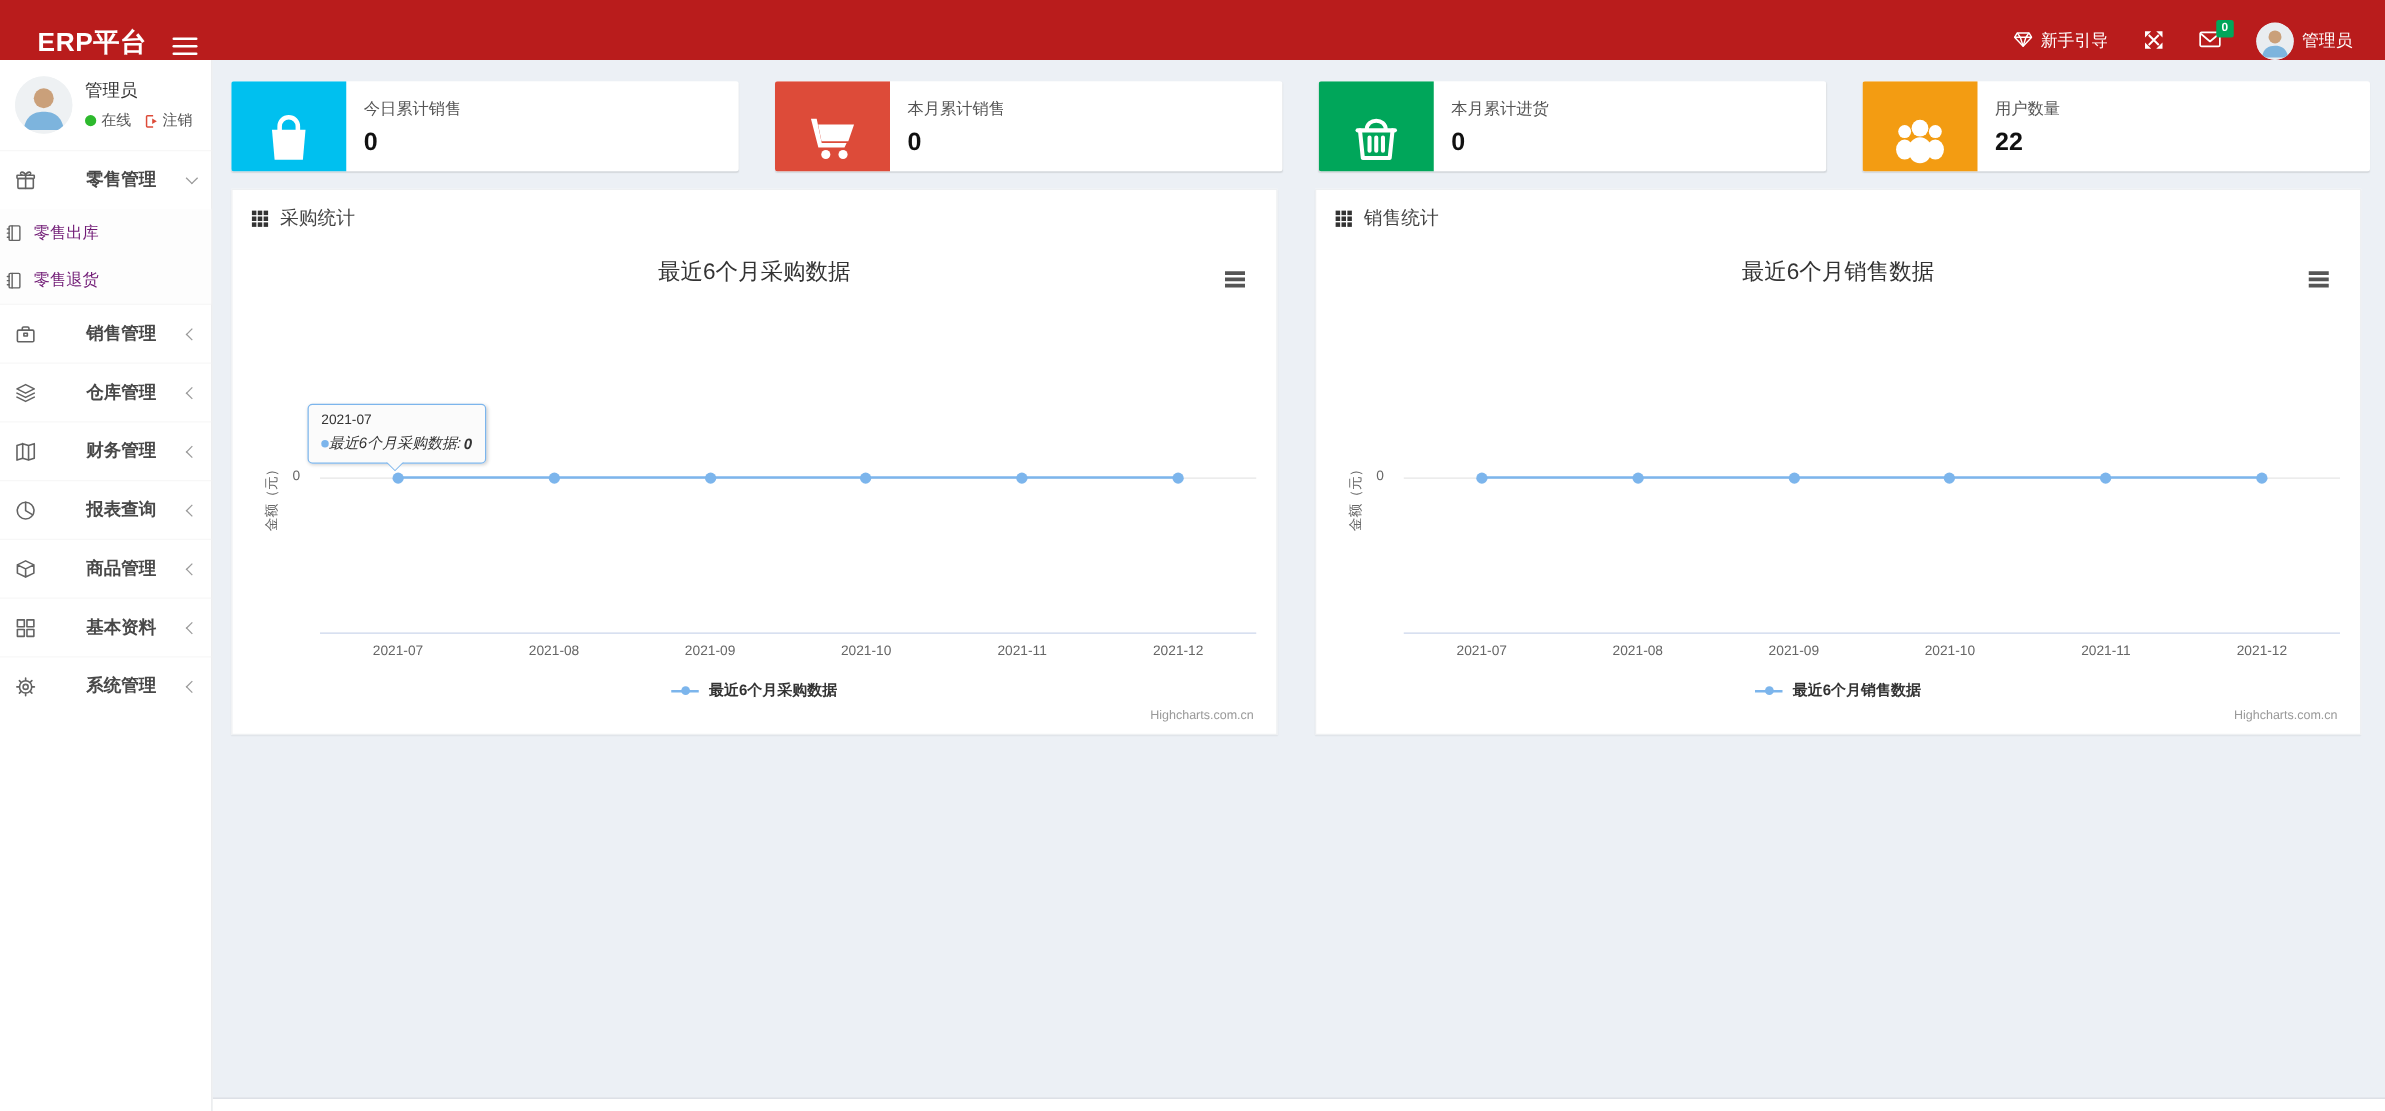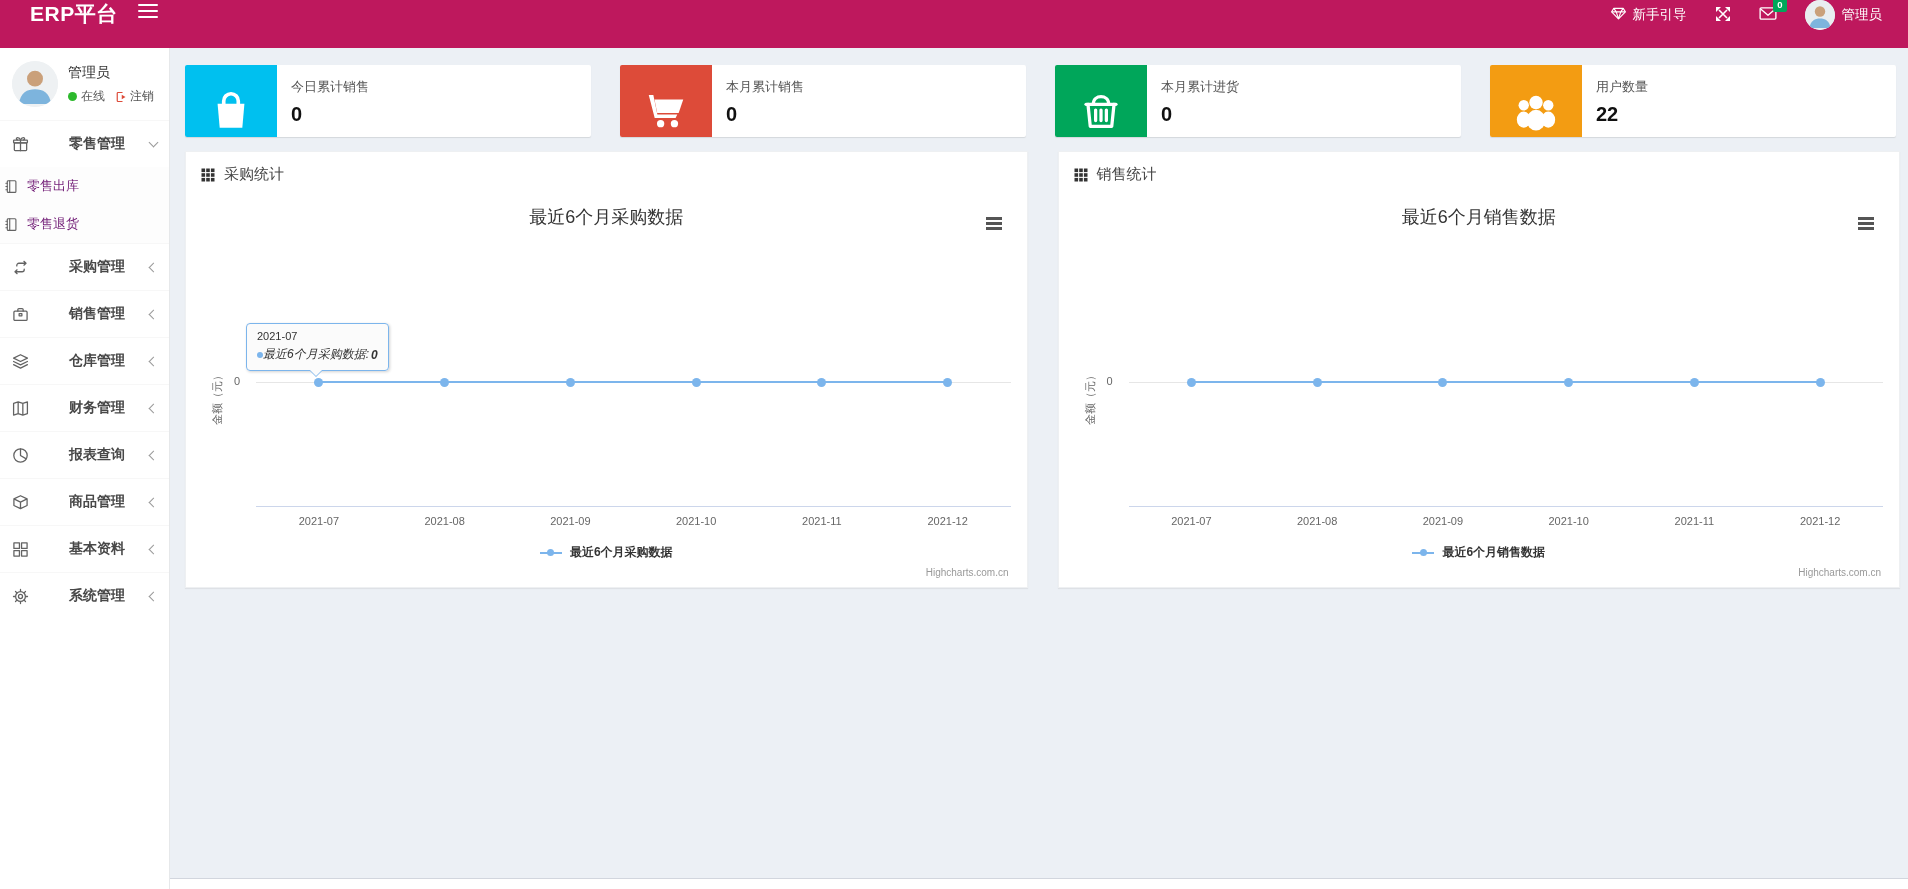--- a/index.html
+++ b/index.html
@@ -1,21 +1,21 @@
 <!DOCTYPE html>
 <html><head>
 <meta charset="utf-8">
 <style>
   * { margin:0; padding:0; box-sizing:border-box; }
   html,body { width:1908px; height:889px; }
   body { font-family:"Liberation Sans", sans-serif; font-size:13px; color:#444; background:#ecf0f5; overflow:hidden; }
   .app { position:relative; width:1908px; height:889px; }
 
   
-  .navbar { position:absolute; top:0; left:0; right:0; height:48px; background:#be185d; display:flex; align-items:flex-start; color:#fff; z-index:30; }
+  .navbar { position:absolute; top:0; left:0; right:0; height:48px; background:#b91c1c; display:flex; align-items:flex-end; color:#fff; z-index:30; }
   .brand { font-size:21px; font-weight:bold; letter-spacing:0.5px; padding-left:30px; cursor:pointer; }
   .nav-hamburger { margin-left:20px; width:20px; cursor:pointer; }
   .nav-hamburger i { display:block; height:2px; background:#fff; margin:4px 0; border-radius:1px; }
   .nav-spacer { flex:1; }
   .nav-right { display:flex; align-items:center; gap:28px; padding-right:26px; font-size:13.5px; }
   .nav-item { display:flex; align-items:center; gap:7px; cursor:pointer; }
   .msg-wrap { position:relative; cursor:pointer; }
   .msg-badge { position:absolute; top:-8px; right:-10px; background:#00a65a; color:#fff; font-size:9.5px; line-height:1; padding:2px 4px; border-radius:2px; font-weight:bold; }
   .avatar { width:30px; height:30px; border-radius:50%; background:#e9edf0; overflow:hidden; flex:0 0 auto; }
 
@@ -43,21 +43,21 @@
   .tab-strip { height:37px; border-bottom:1px solid #d9dee4; padding:7px 0 0 15px; }
   .tab { display:inline-flex; align-items:center; gap:7px; height:30px; padding:0 16px; background:#1e96e8; color:#fff; font-size:13px; border-radius:2px 2px 0 0; cursor:pointer; }
 
   .cards-row { display:flex; gap:29px; padding:17px 12px 0 15px; }
   .info-card { flex:1; height:72px; background:#fff; border-radius:2px; box-shadow:0 1px 1px rgba(0,0,0,.1); display:flex; overflow:hidden; }
   .card-icon { width:92px; height:92px; display:flex; align-items:center; justify-content:center; flex:0 0 auto; }
   .card-body { padding:13px 14px; }
   .card-label { font-size:13px; color:#555; }
   .card-value { font-size:20px; font-weight:bold; color:#111; margin-top:7px; }
 
-  .panels-row { display:flex; gap:30px; padding:14px 8px 0 15px; }
+  .panels-row { display:flex; gap:30px; padding:14px 19px 0 15px; }
   .panel { flex:1; height:437px; background:#fff; border:1px solid #eef0f2; box-shadow:0 1px 1px rgba(0,0,0,.06); display:flex; flex-direction:column; }
   .panel-header { display:flex; align-items:center; gap:9px; padding:13px 15px 9px 15px; font-size:15px; color:#444; }
   .chart { position:relative; flex:1; }
   .chart-title { text-align:center; font-size:18px; color:#333; padding-top:12px; }
   .chart-menu { position:absolute; top:24px; right:25px; width:16px; cursor:pointer; }
   .chart-menu i { display:block; height:3px; background:#555; margin-bottom:2px; }
   .plot { position:absolute; left:70px; right:16px; top:60px; height:254px; }
   .gridline { position:absolute; left:0; right:0; top:129px; height:1px; background:#e6e6e6; }
   .series-line { position:absolute; left:8.333%; right:8.333%; top:128px; height:2px; background:#7cb5ec; border-radius:2px; }
   .markers { position:absolute; left:0; right:0; top:0; bottom:0; display:flex; }
@@ -184,28 +184,20 @@
         <li class="submenu-item">
           <svg class="si" width="15" height="15" viewBox="0 0 16 16">
             <rect x="3.5" y="1.8" width="9.2" height="12.4" rx="1"></rect>
               <path d="M6.1 1.8 V14.2 M2 4.5 H3.5 M2 8 H3.5 M2 11.5 H3.5"></path>
           </svg>
           <span class="label">零售退货</span>
         </li>
       </ul>
       <li class="menu-item">
         <svg class="si" width="17" height="17" viewBox="0 0 16 16">
-          <path d="M4.5 6.5 V6 a2 2 0 0 1 2 -2 H13 M11.2 2.2 L13.2 4 L11.2 5.8"></path>
-          <path d="M11.5 9.5 v0.5 a2 2 0 0 1 -2 2 H3 M4.8 10.2 L2.8 12 L4.8 13.8"></path>
-        </svg>
-        <span class="label">采购管理</span>
-        <span class="chev chev-left"></span>
-      </li>
-      <li class="menu-item">
-        <svg class="si" width="17" height="17" viewBox="0 0 16 16">
           <rect x="1.8" y="4.8" width="12.4" height="8.8" rx="1"></rect>
           <path d="M5.5 4.8 V3.4 a1 1 0 0 1 1 -1 h3 a1 1 0 0 1 1 1 V4.8"></path>
           <rect x="6.7" y="7.2" width="2.6" height="2"></rect>
         </svg>
         <span class="label">销售管理</span>
         <span class="chev chev-left"></span>
       </li>
       <li class="menu-item">
         <svg class="si" width="17" height="17" viewBox="0 0 16 16">
           <polygon points="8,1.6 14.5,4.8 8,8 1.5,4.8"></polygon>

